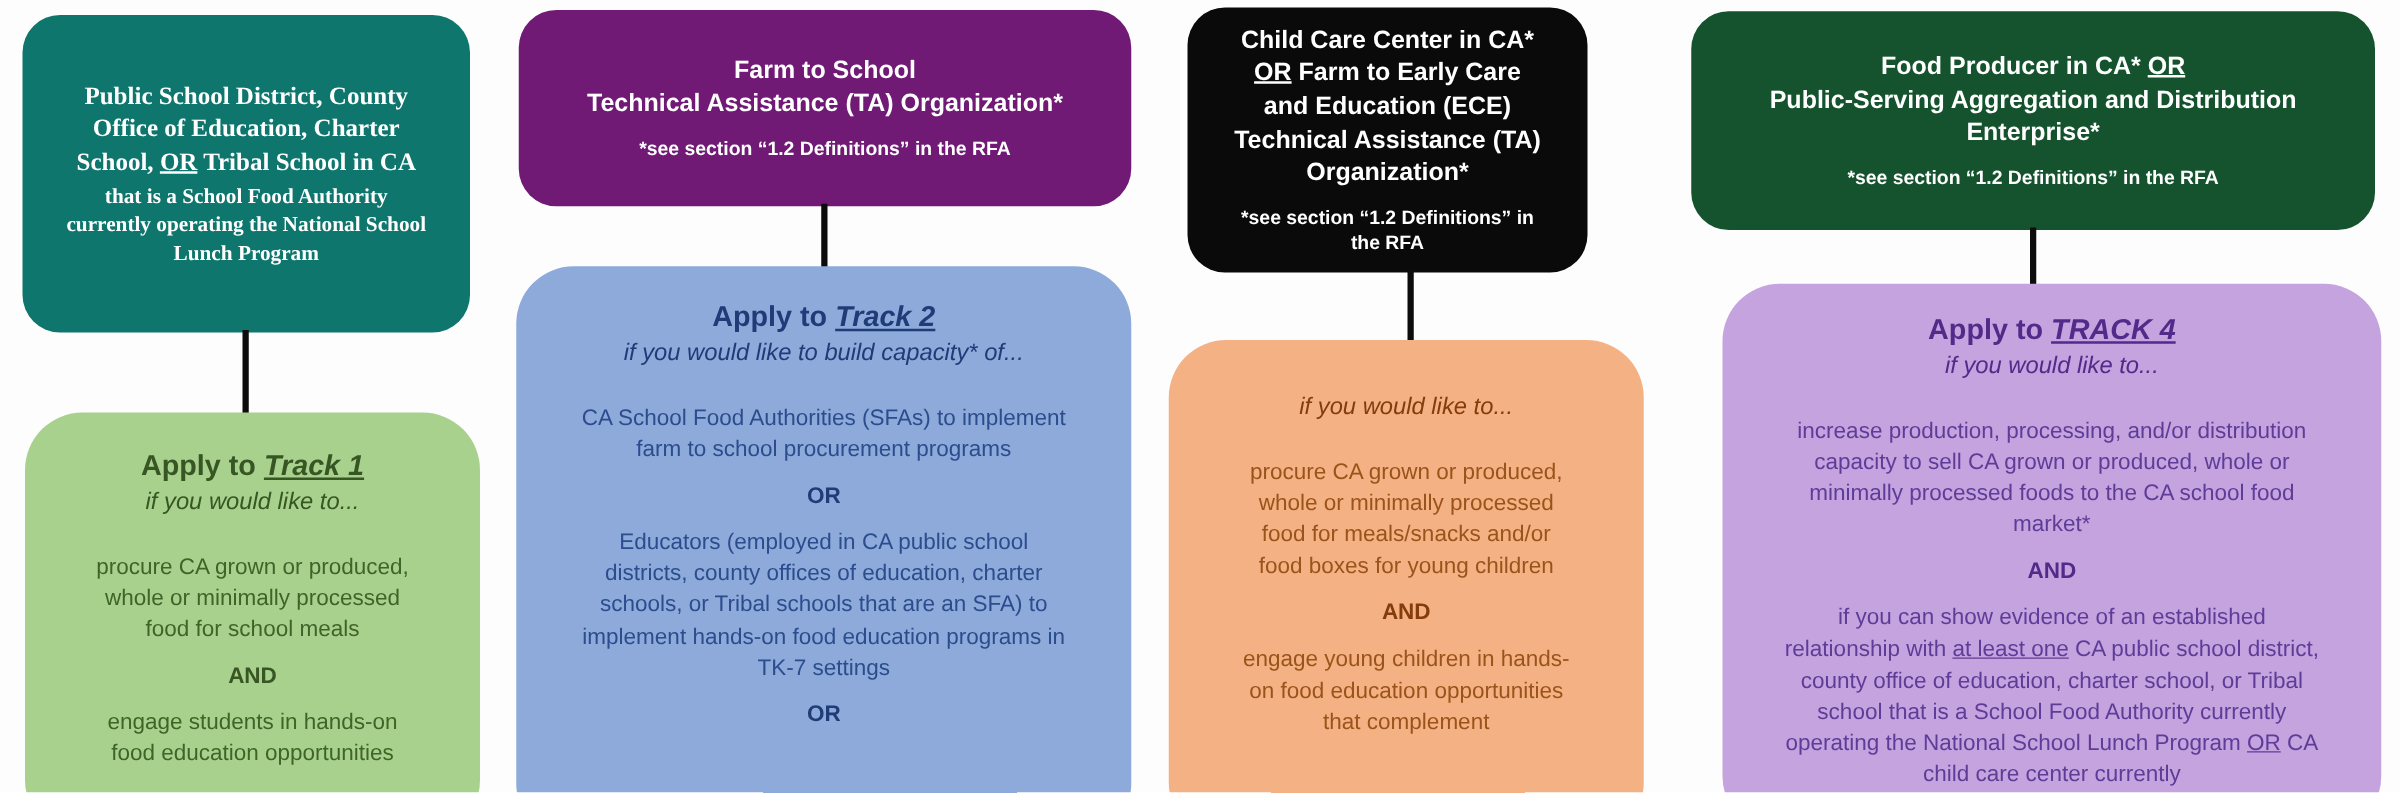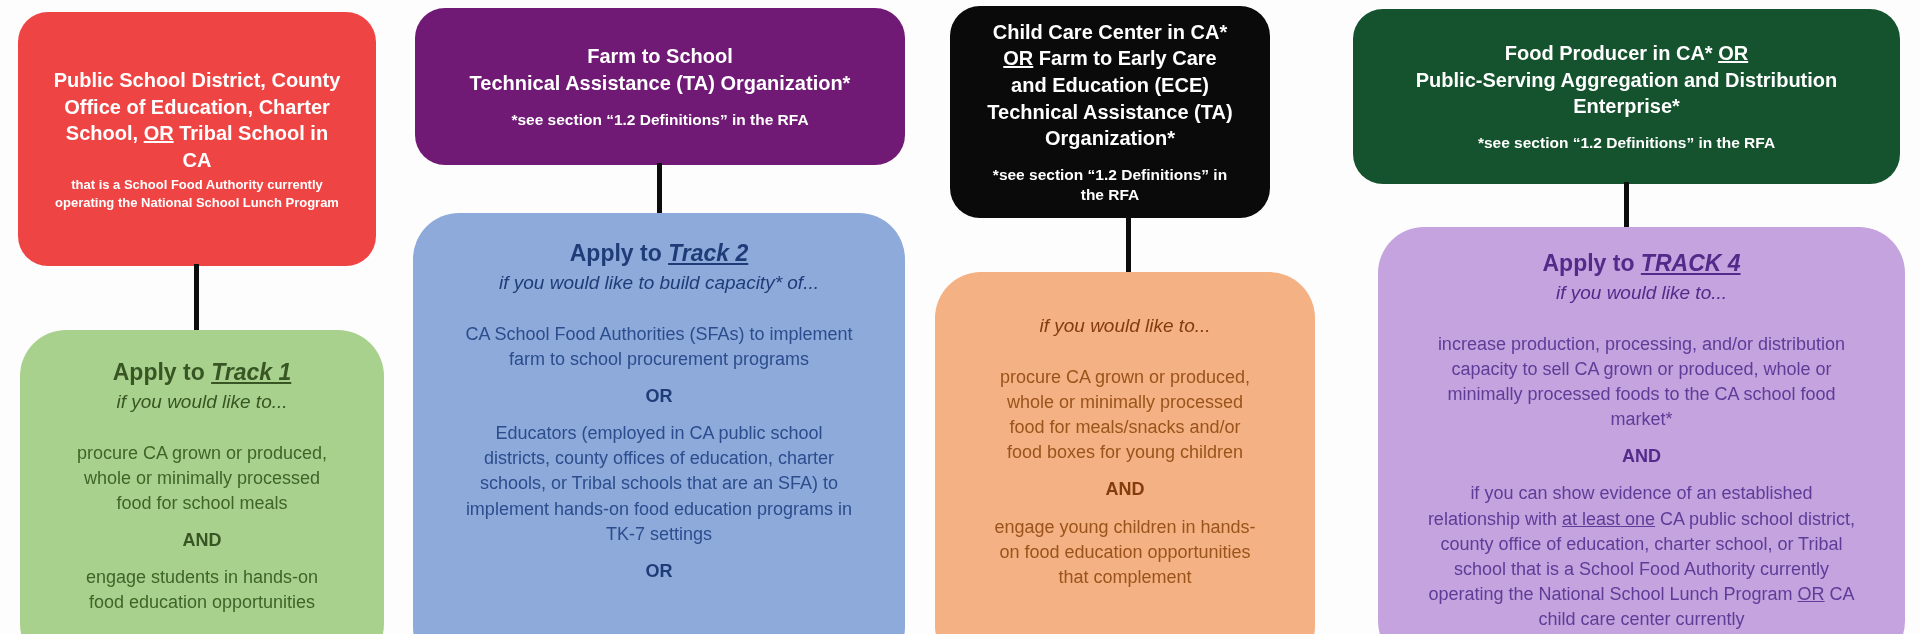--- a/index.html
+++ b/index.html
@@ -9,21 +9,21 @@
     position:relative; width:1920px; height:634px;
     overflow:hidden; background:#fdfdfd;
   }
   
   .entity{
     position:absolute; border-radius:30px; color:#fff;
     display:flex; flex-direction:column; justify-content:center; align-items:center;
     text-align:center; font-weight:700;
   }
   .entity-heading{ font-size:20px; line-height:1.33; }
-  .entity-sub{ font-size:13px; line-height:1.33; margin-top:3px; }
+  .entity-sub{ font-size:17px; line-height:1.33; margin-top:3px; }
   .entity-note{ font-size:15.5px; line-height:1.3; margin-top:13px; }
   .u{ text-decoration:underline; }
 
   .col1-entity{ left:18px;  top:12px; width:358px; height:254px; padding:0 32px; }
   .col2-entity{ left:415px; top:8px;  width:490px; height:157px; padding:0 40px; }
   .col3-entity{ left:937px; top:6px;  width:320px; height:212px; padding:0 36px;margin-left:13px; }
   .col4-entity{ left:1353px;top:9px;  width:547px; height:175px; padding:0 30px; }
 
   
   .connector{ position:absolute; width:5px; background:#0c0c0c; }
@@ -44,21 +44,21 @@
   .cond{ font-size:19px; font-style:italic; line-height:1.35; margin-top:1px; }
   .panel-body{ font-size:18px; line-height:1.4; margin-top:26px; }
   .panel-body > * + *{ margin-top:12px; }
   .conj{ font-weight:700; }
 </style>
 </head>
 <body>
 
 <div id="canvas" style="background-color: rgb(253, 253, 253);">
 
-  <div class="entity col1-entity" style="background-color: #ef4444; color: rgb(255, 255, 255);">
+  <div class="entity col1-entity" style="background-color: #0f766e; color: rgb(255, 255, 255); font-family: Liberation Serif, serif;">
     <div class="entity-heading"><span>Public School District, County Office of Education, Charter School, </span><span class="u">OR</span><span> Tribal School in CA</span></div>
     <div class="entity-sub">that is a School Food Authority currently operating the National School Lunch Program</div>
   </div>
   <div class="connector conn1" style="background-color: rgb(12, 12, 12);"></div>
   <div class="panel col1-panel" style="background-color: rgb(169, 209, 142);">
     <div class="apply" style="color: rgb(55, 86, 35);"><span>Apply to </span><span class="track">Track 1</span></div>
     <div class="cond" style="color: rgb(55, 86, 35);">if you would like to...</div>
     <div class="panel-body" style="color: rgb(64, 100, 40);">
       <p class="para">procure CA grown or produced, whole or minimally processed food for school meals</p>
       <p class="conj" style="color: rgb(55, 86, 35);">AND</p>

